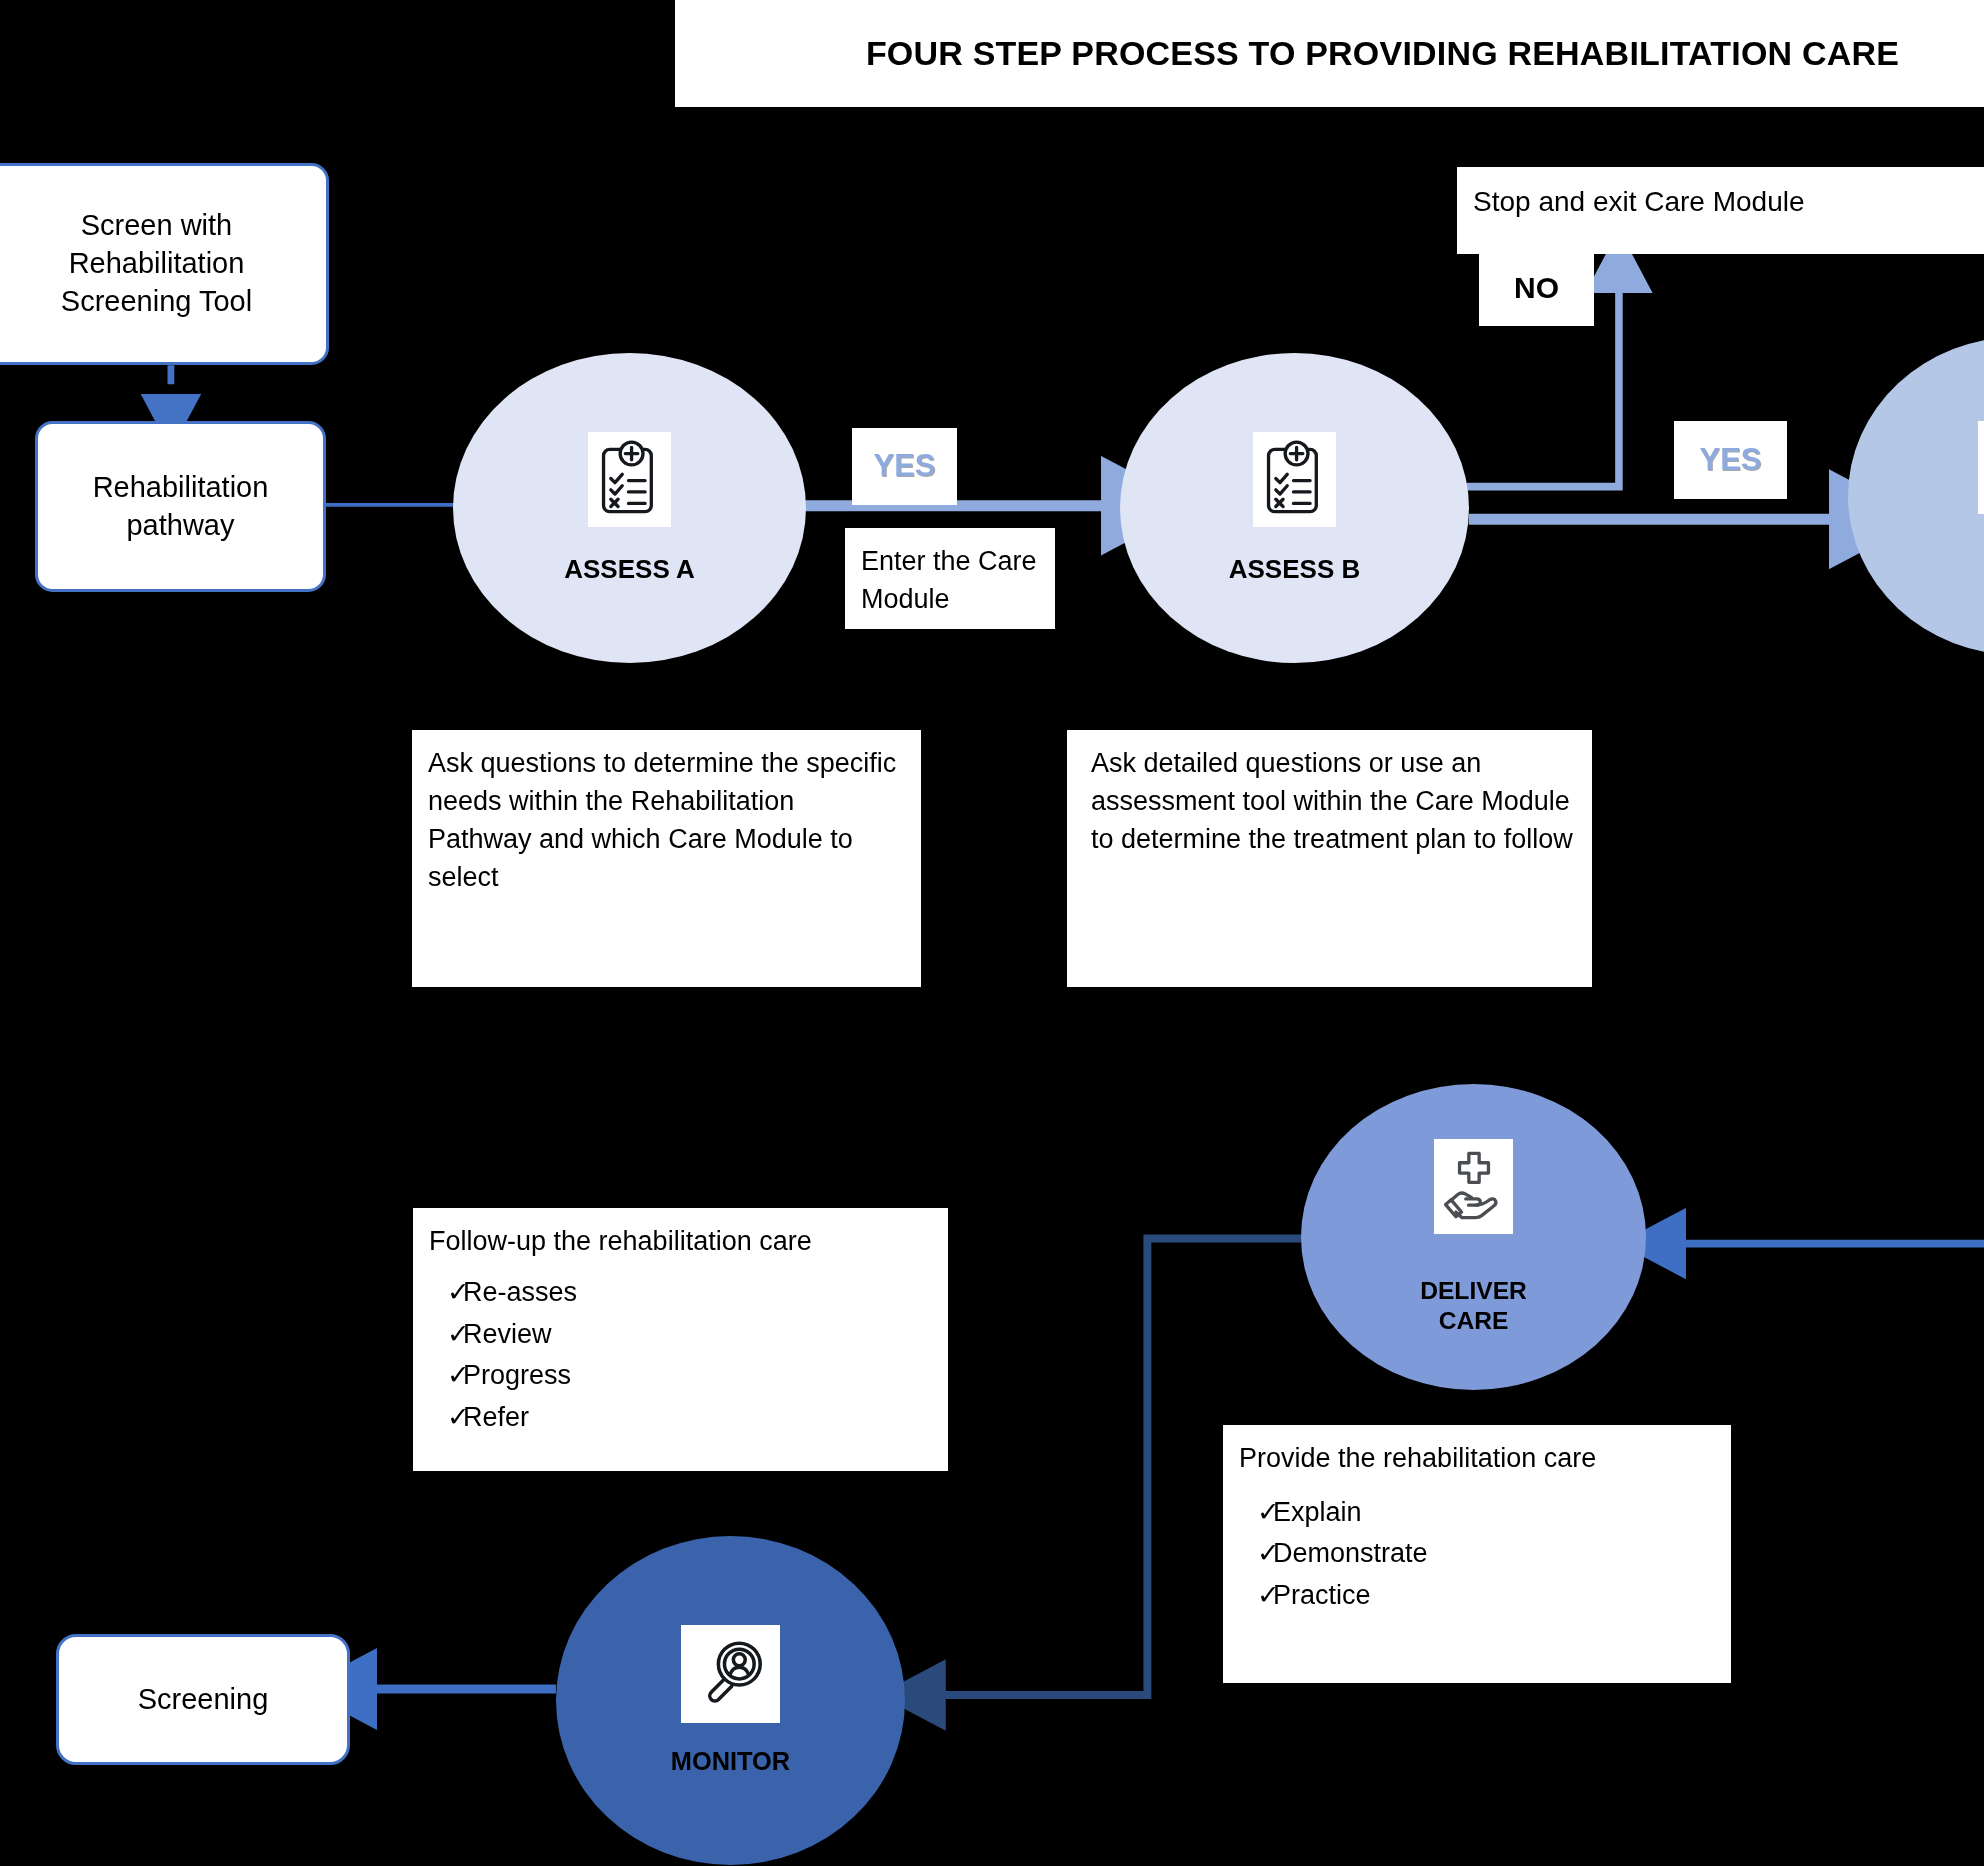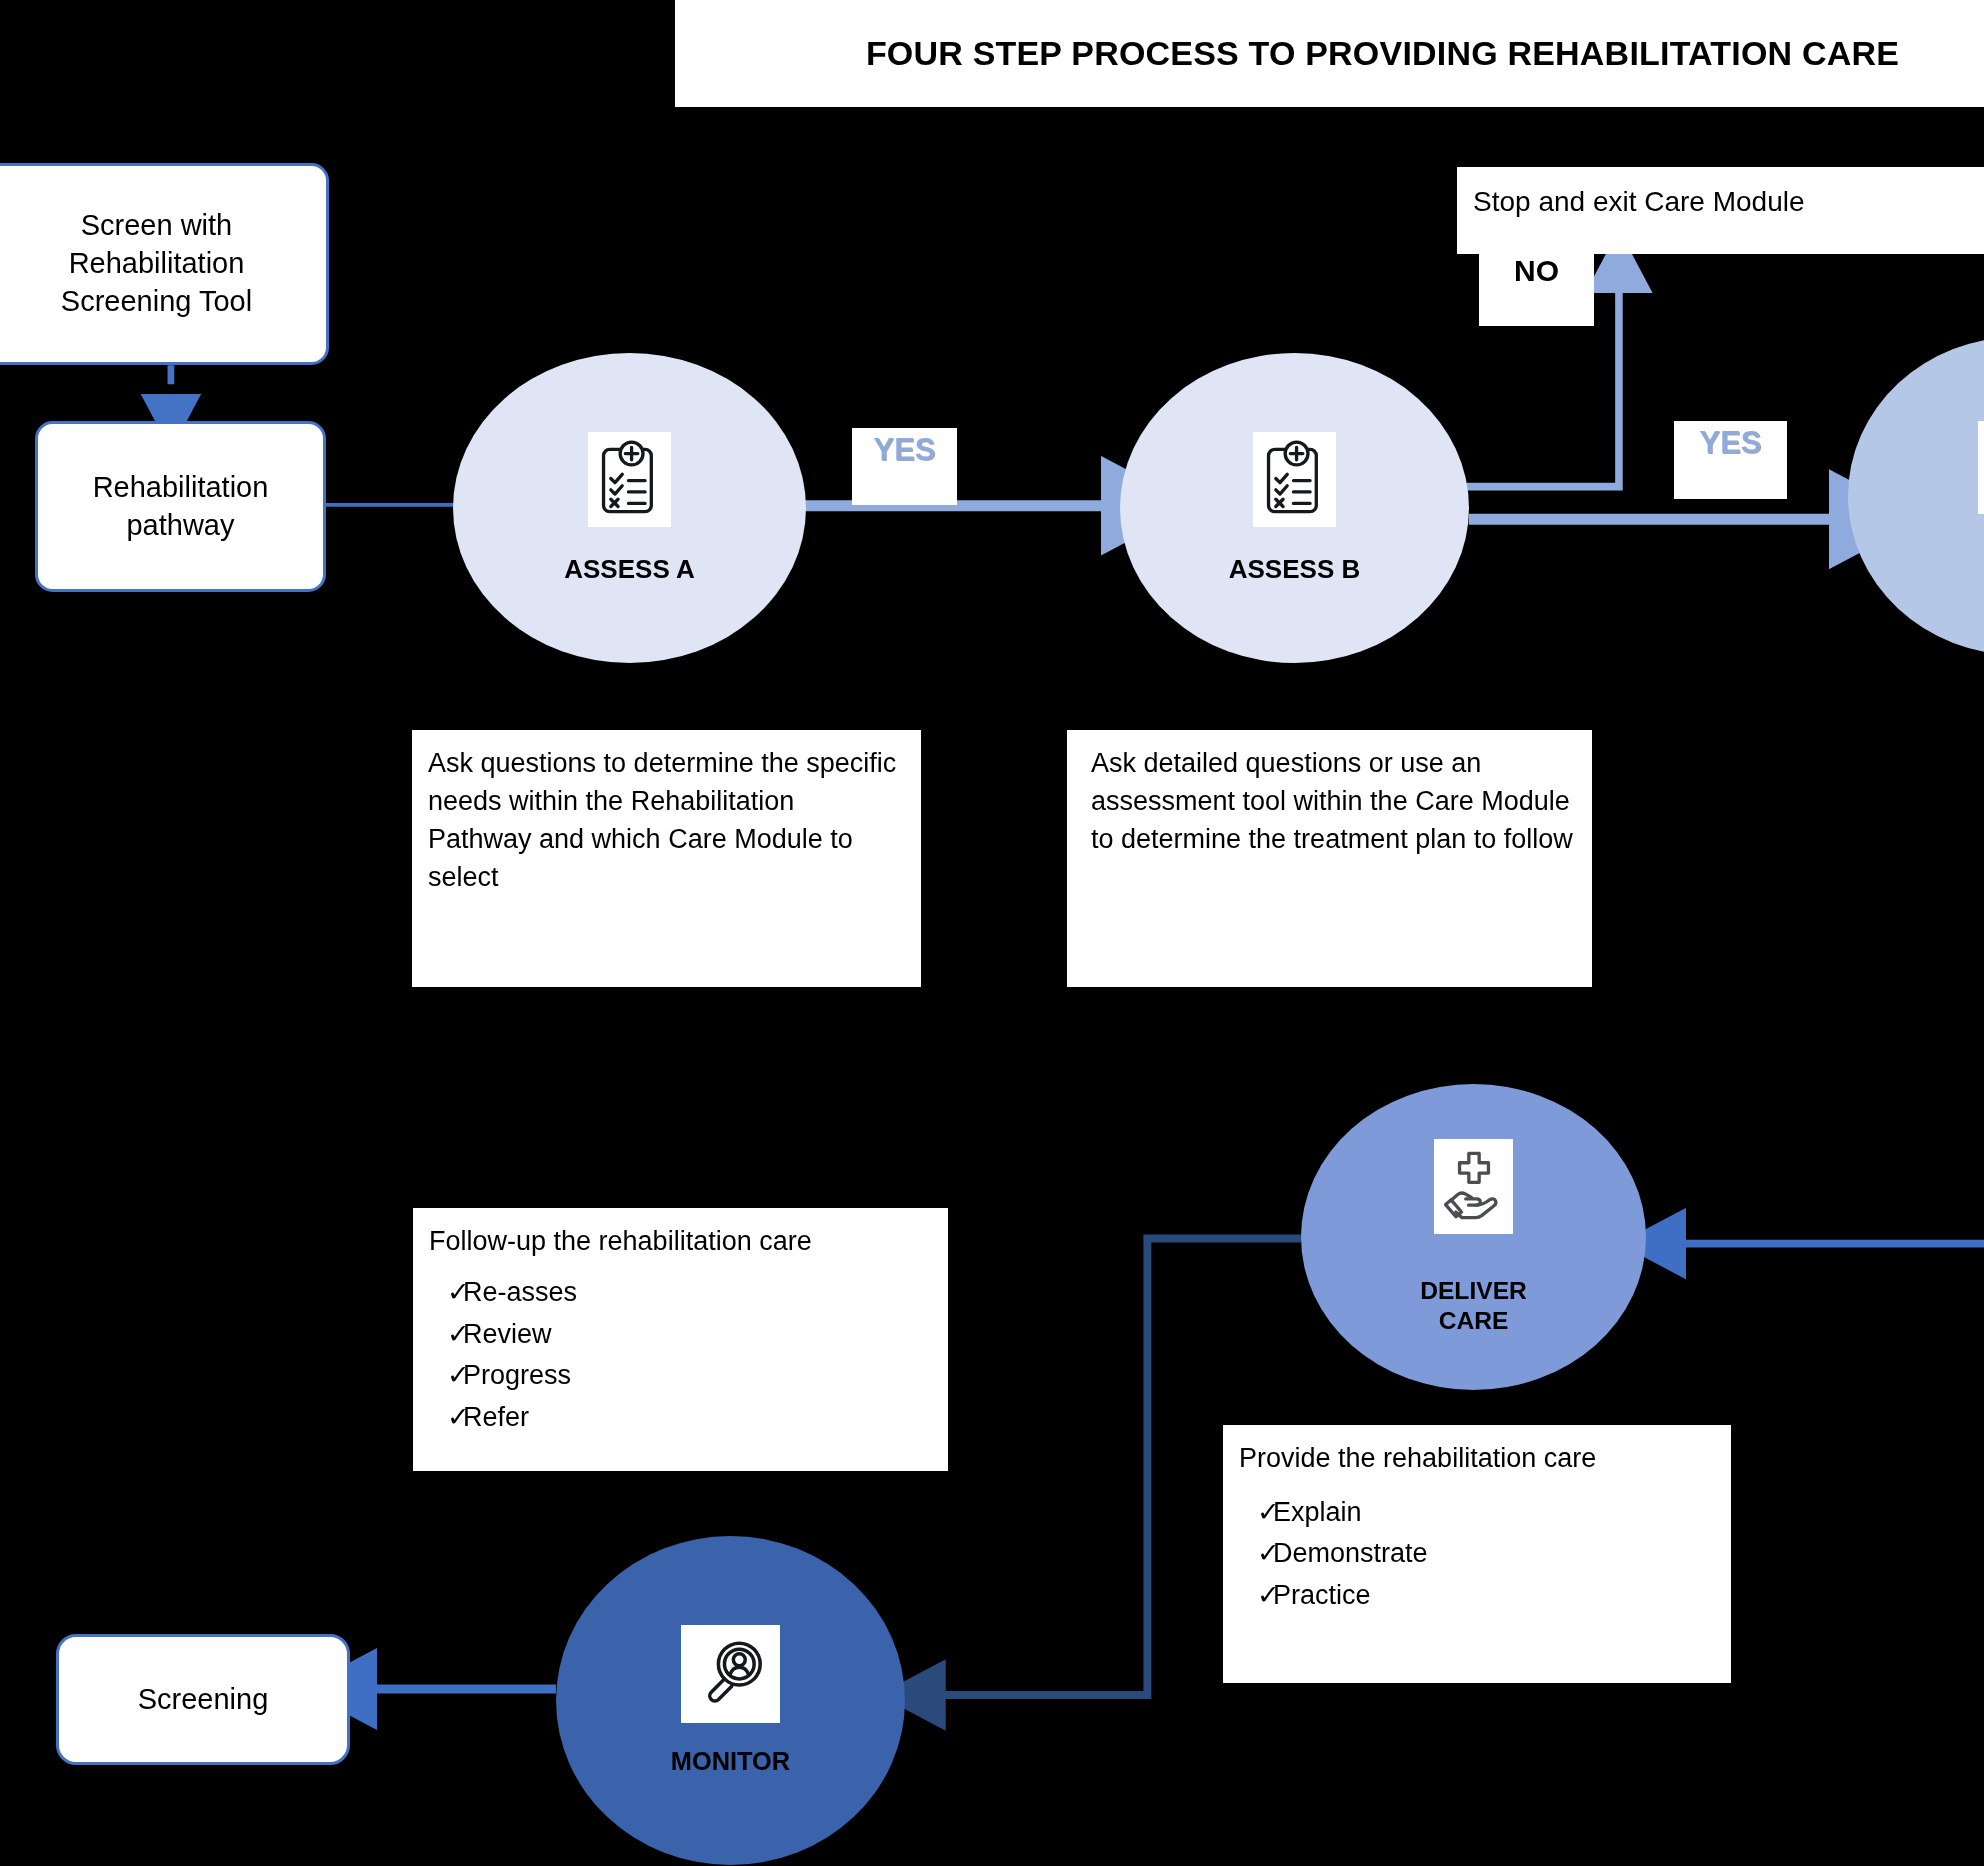--- a/index.html
+++ b/index.html
@@ -44,21 +44,21 @@
     line-height: 1.30;
   }
 
   .wbox {              
     background: #ffffff;
     color: #000000;
     line-height: 1.42;
   }
   .wbox.pad { padding: 13.5px 16px 12px 16px; }
   .wbox.center {
-    display: flex; justify-content: center;
+    display: flex; align-items: center; justify-content: center;
     text-align: center;
   }
 
   .circle {
     border-radius: 50%;
     display: flex;
     flex-direction: column;
     align-items: center;
     justify-content: center;
   }
@@ -159,20 +159,21 @@
         <path d="M31 40 h16 M31 51 h16 M31 62 h16"></path>
       </svg>
     </div>
     <div class="clabel" style="font-size:26px;">ASSESS A</div>
   </div>
 
   <div class="abs wbox center" style="left:852px; top:428px; width:105px; height:77px; font-size:31px;">
     <span class="yes-label">YES</span>
   </div>
 
+  <div class="abs wbox pad" style="left:845px; top:528px; width:210px; height:101px; font-size:27px;">Enter the Care Module</div>
 
   <div class="abs circle" style="left:1120px; top:353px; width:349px; height:310px; background:#dfe5f4;">
     <div class="glyphbox" style="width:83px; height:95px; margin-bottom:27px;">
       <svg width="67" height="81" viewBox="0 0 64 78" fill="none" stroke="#15181c" stroke-width="3.2" stroke-linecap="round" stroke-linejoin="round">
         <rect x="7" y="10" width="46" height="60" rx="6"></rect>
         <circle cx="34" cy="14" r="11" fill="#ffffff"></circle>
         <path d="M34 8 v12 M28 14 h12"></path>
         <path d="M14 38 l4 4 l7 -8"></path>
         <path d="M14 49 l4 4 l7 -8"></path>
         <path d="M14 58 l7 7 M21 58 l-7 7"></path>

